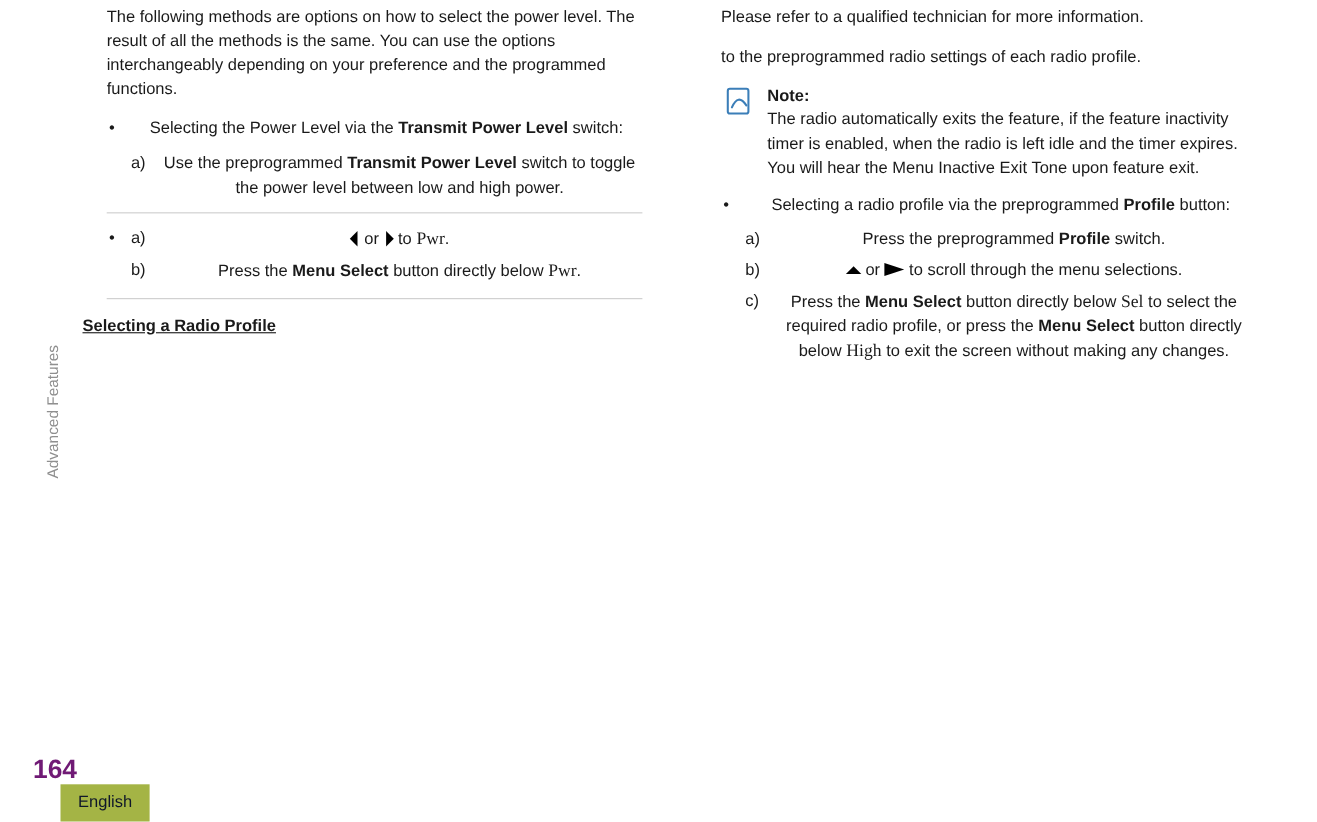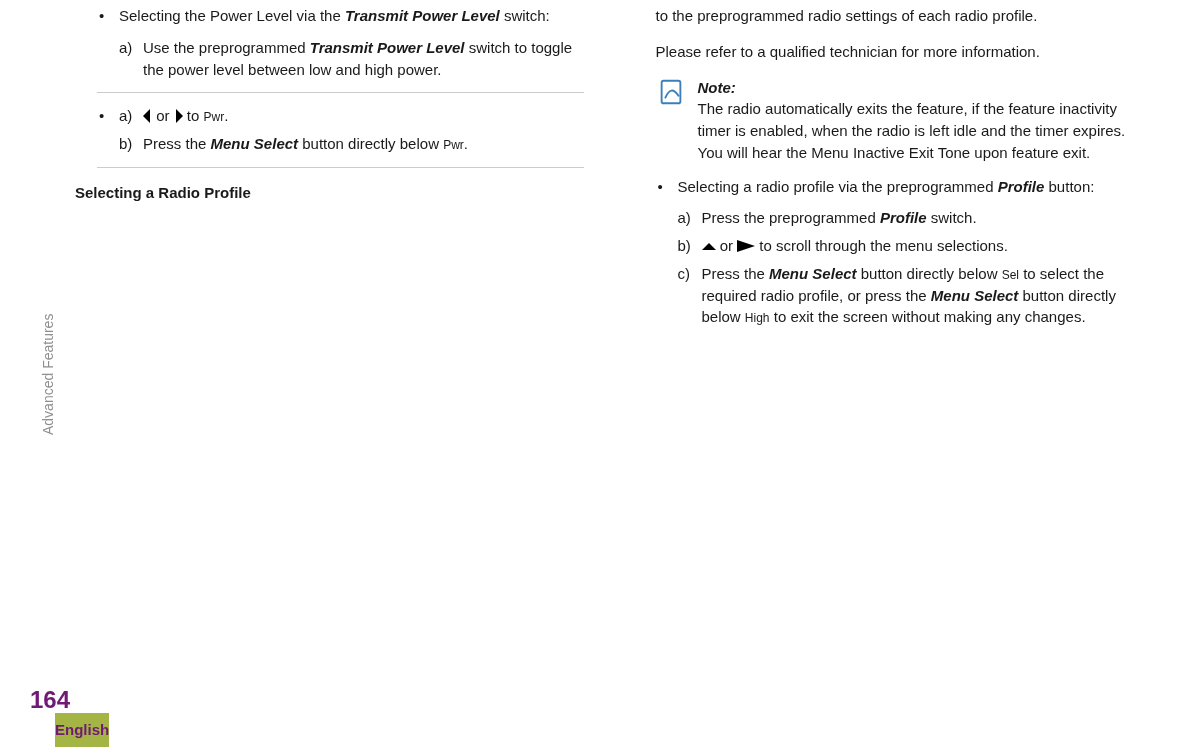--- a/index.html
+++ b/index.html
@@ -17,55 +17,55 @@
       display: flex;
       padding: 5px 55px 0 75px;
       gap: 50px;
       height: 680px;
     }
     .col {
       flex: 1;
       width: 50%;
     }
     p { margin-bottom: 14px; }
-    .bold { font-weight: bold; font-style: italic; }
+    .bold { font-weight: bold; }
     ul.outer { list-style: none; padding-left: 22px; }
-    ul.outer > li { position: relative; margin-bottom: 8px; }
+    ul.outer > li { position: relative; margin-bottom: 8px; text-align: center; }
     ul.outer > li::before {
       content: "•";
       position: absolute;
       left: -20px;
       top: 0;
     }
     ol.alpha { list-style: none; counter-reset: alpha; padding-left: 24px; margin-top: 10px; margin-bottom: 6px; }
     ol.alpha > li { position: relative; margin-bottom: 6px; }
     ol.alpha > li::before {
       counter-increment: alpha;
       content: counter(alpha, lower-alpha) ")";
       position: absolute;
       left: -24px;
     }
     hr.sep {
       border: none;
       border-top: 1px solid #ccc;
       margin: 12px 0 12px -22px;
       width: calc(100% + 22px);
     }
-    .lcd { font-family: Liberation Sans, sans-serif; font-size: 12px; }
+    .lcd { font-family: Liberation Serif, serif; font-size: 16px; }
     .arrow-left, .arrow-right, .arrow-up, .arrow-fwd {
       display: inline-block;
       width: 0; height: 0;
       vertical-align: middle;
       margin-bottom: 2px;
     }
     .arrow-left { border-top: 7px solid transparent; border-bottom: 7px solid transparent; border-right: 7px solid #000; margin-right:2px;}
     .arrow-right { border-top: 7px solid transparent; border-bottom: 7px solid transparent; border-left: 7px solid #000; margin-left:2px;}
     .arrow-up { border-left: 7px solid transparent; border-right: 7px solid transparent; border-bottom: 7px solid #000; }
     .arrow-fwd { border-top: 6px solid transparent; border-bottom: 6px solid transparent; border-left: 18px solid #000; }
-    .heading { font-weight: bold; margin: 14px 0 8px 0; }
+    .heading { font-weight: bold; margin: 14px 0 8px 0; text-decoration: underline; }
     .note-box { display: flex; gap: 12px; margin: 12px 0; }
     .note-icon { width: 30px; height: 30px; flex-shrink: 0; }
     .note-icon svg { width: 30px; height: 30px; }
     .note-text { flex: 1; }
     .sidebar {
       position: absolute;
       left: 38px;
       top: 435px;
       transform: rotate(-90deg);
       transform-origin: left top;
@@ -79,33 +79,33 @@
       top: 683px;
       font-size: 24px;
       font-weight: bold;
       color: #701a75;
     }
     .lang-tab {
       position: absolute;
       left: 55px;
       bottom: 0;
       background: #a4b445;
-      color: #701a75;
-      padding: 6px 0;
+      color: #0f172a;
+      padding: 6px 16px;
       font-size: 15px;
-      font-weight: bold;
     }
     .indent-block { padding-left: 22px; }
   </style>
 </head>
 <body>
 
 <div class="page">
   <div class="col">
     <div class="indent-block">
+      <p>The following methods are options on how to select the power level. The result of all the methods is the same. You can use the options interchangeably depending on your preference and the programmed functions.</p>
 
       <ul class="outer">
         <li>
           <span>Selecting the Power Level via the </span><span class="bold">Transmit Power Level</span><span> switch:</span>
           <ol class="alpha">
             <li>
               <span>Use the preprogrammed </span><span class="bold">Transmit Power Level</span><span> switch to toggle the power level between low and high power.</span>
             </li>
           </ol>
           <hr class="sep">
@@ -124,22 +124,22 @@
       </ul>
 
     </div>
 
     <div class="heading">Selecting a Radio Profile</div>
 
   </div>
 
   <div class="col">
     <div class="indent-block">
+      <p>Please refer to a qualified technician for more information.</p>
       <p>to the preprogrammed radio settings of each radio profile.</p>
-      <p>Please refer to a qualified technician for more information.</p>
 
       <div class="note-box">
         <div class="note-icon">
           <svg viewBox="0 0 32 32">
             <rect x="6" y="4" width="20" height="24" rx="2" fill="none" stroke="#3b7eb8" stroke-width="2"></rect>
             <path d="M 10 22 Q 16 8, 24 20" fill="none" stroke="#3b7eb8" stroke-width="2" stroke-linecap="round"></path>
           </svg>
         </div>
         <div class="note-text">
           <span class="bold">Note:</span><br>

